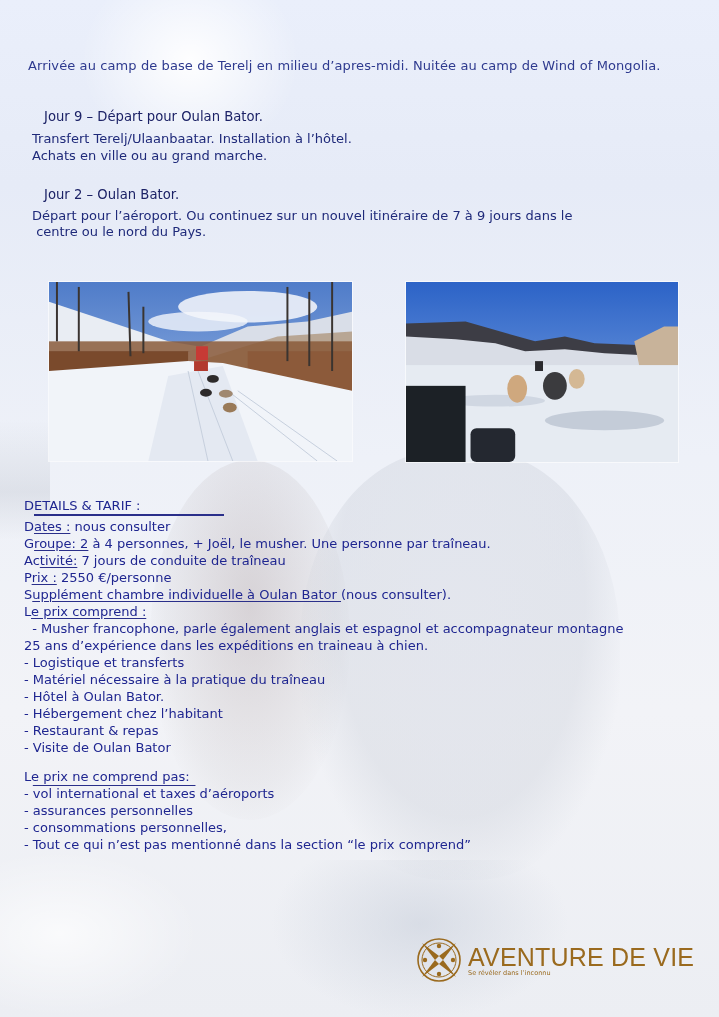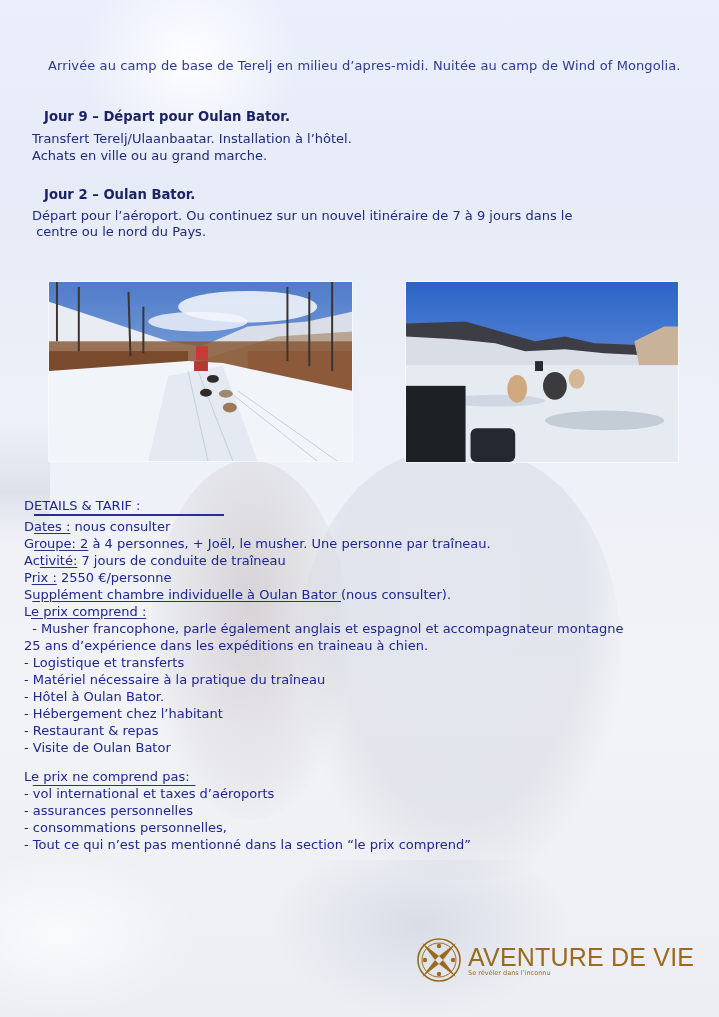--- a/index.html
+++ b/index.html
@@ -21,24 +21,24 @@
       border-radius: 45%; }
     .bg-shadow { position: absolute; left: 270px; top: 860px; width: 300px; height: 160px;
       background: radial-gradient(ellipse at 50% 40%, rgba(190,198,212,0.45) 0%, rgba(255,255,255,0) 70%); }
     .bg-snow { position: absolute; left: 0; top: 850px; width: 200px; height: 167px;
       background: radial-gradient(ellipse at 30% 50%, rgba(255,255,255,0.7) 0%, rgba(255,255,255,0) 70%); }
     .bg-trees-left { position: absolute; left: 0; top: 420px; width: 50px; height: 120px;
       background: linear-gradient(180deg, rgba(200,205,215,0) 0%, rgba(190,195,205,0.35) 60%, rgba(200,205,215,0) 100%); }
 
     .content { position: absolute; inset: 0; }
 
-    .intro { position: absolute; left: 48px; top: 58px; width: 650px;
+    .intro { position: absolute; left: 28px; top: 58px; width: 650px;
       font-size: 13px; line-height: 16px; color: #2e3a8f; letter-spacing: 0.1px; }
 
-    .day-title { position: absolute; left: 44px; font-size: 13.2px; color: #1c2266; font-weight: 700; }
+    .day-title { position: absolute; left: 44px; font-size: 13.2px; color: #1c2266; font-weight: 400; }
     .day-body { position: absolute; left: 32px; font-size: 13px; color: #1f2a7a; line-height: 17px; }
     .day-body .line { display: block; white-space: nowrap; }
 
     .photo { position: absolute; overflow: hidden; border: 1px solid rgba(255,255,255,0.6); }
     .photo svg { display: block; width: 100%; height: 100%; }
 
     .details { position: absolute; left: 24px; top: 497px; width: 680px; color: #1f2690; font-size: 13px; line-height: 17px; }
     .details .row { display: block; white-space: nowrap; }
     .details-title { display: inline-block; position: relative; padding-bottom: 2px; }
     .details-title-rule { position: absolute; left: 10px; top: 17px; width: 190px; height: 2px; background: #2a2f8a; }

